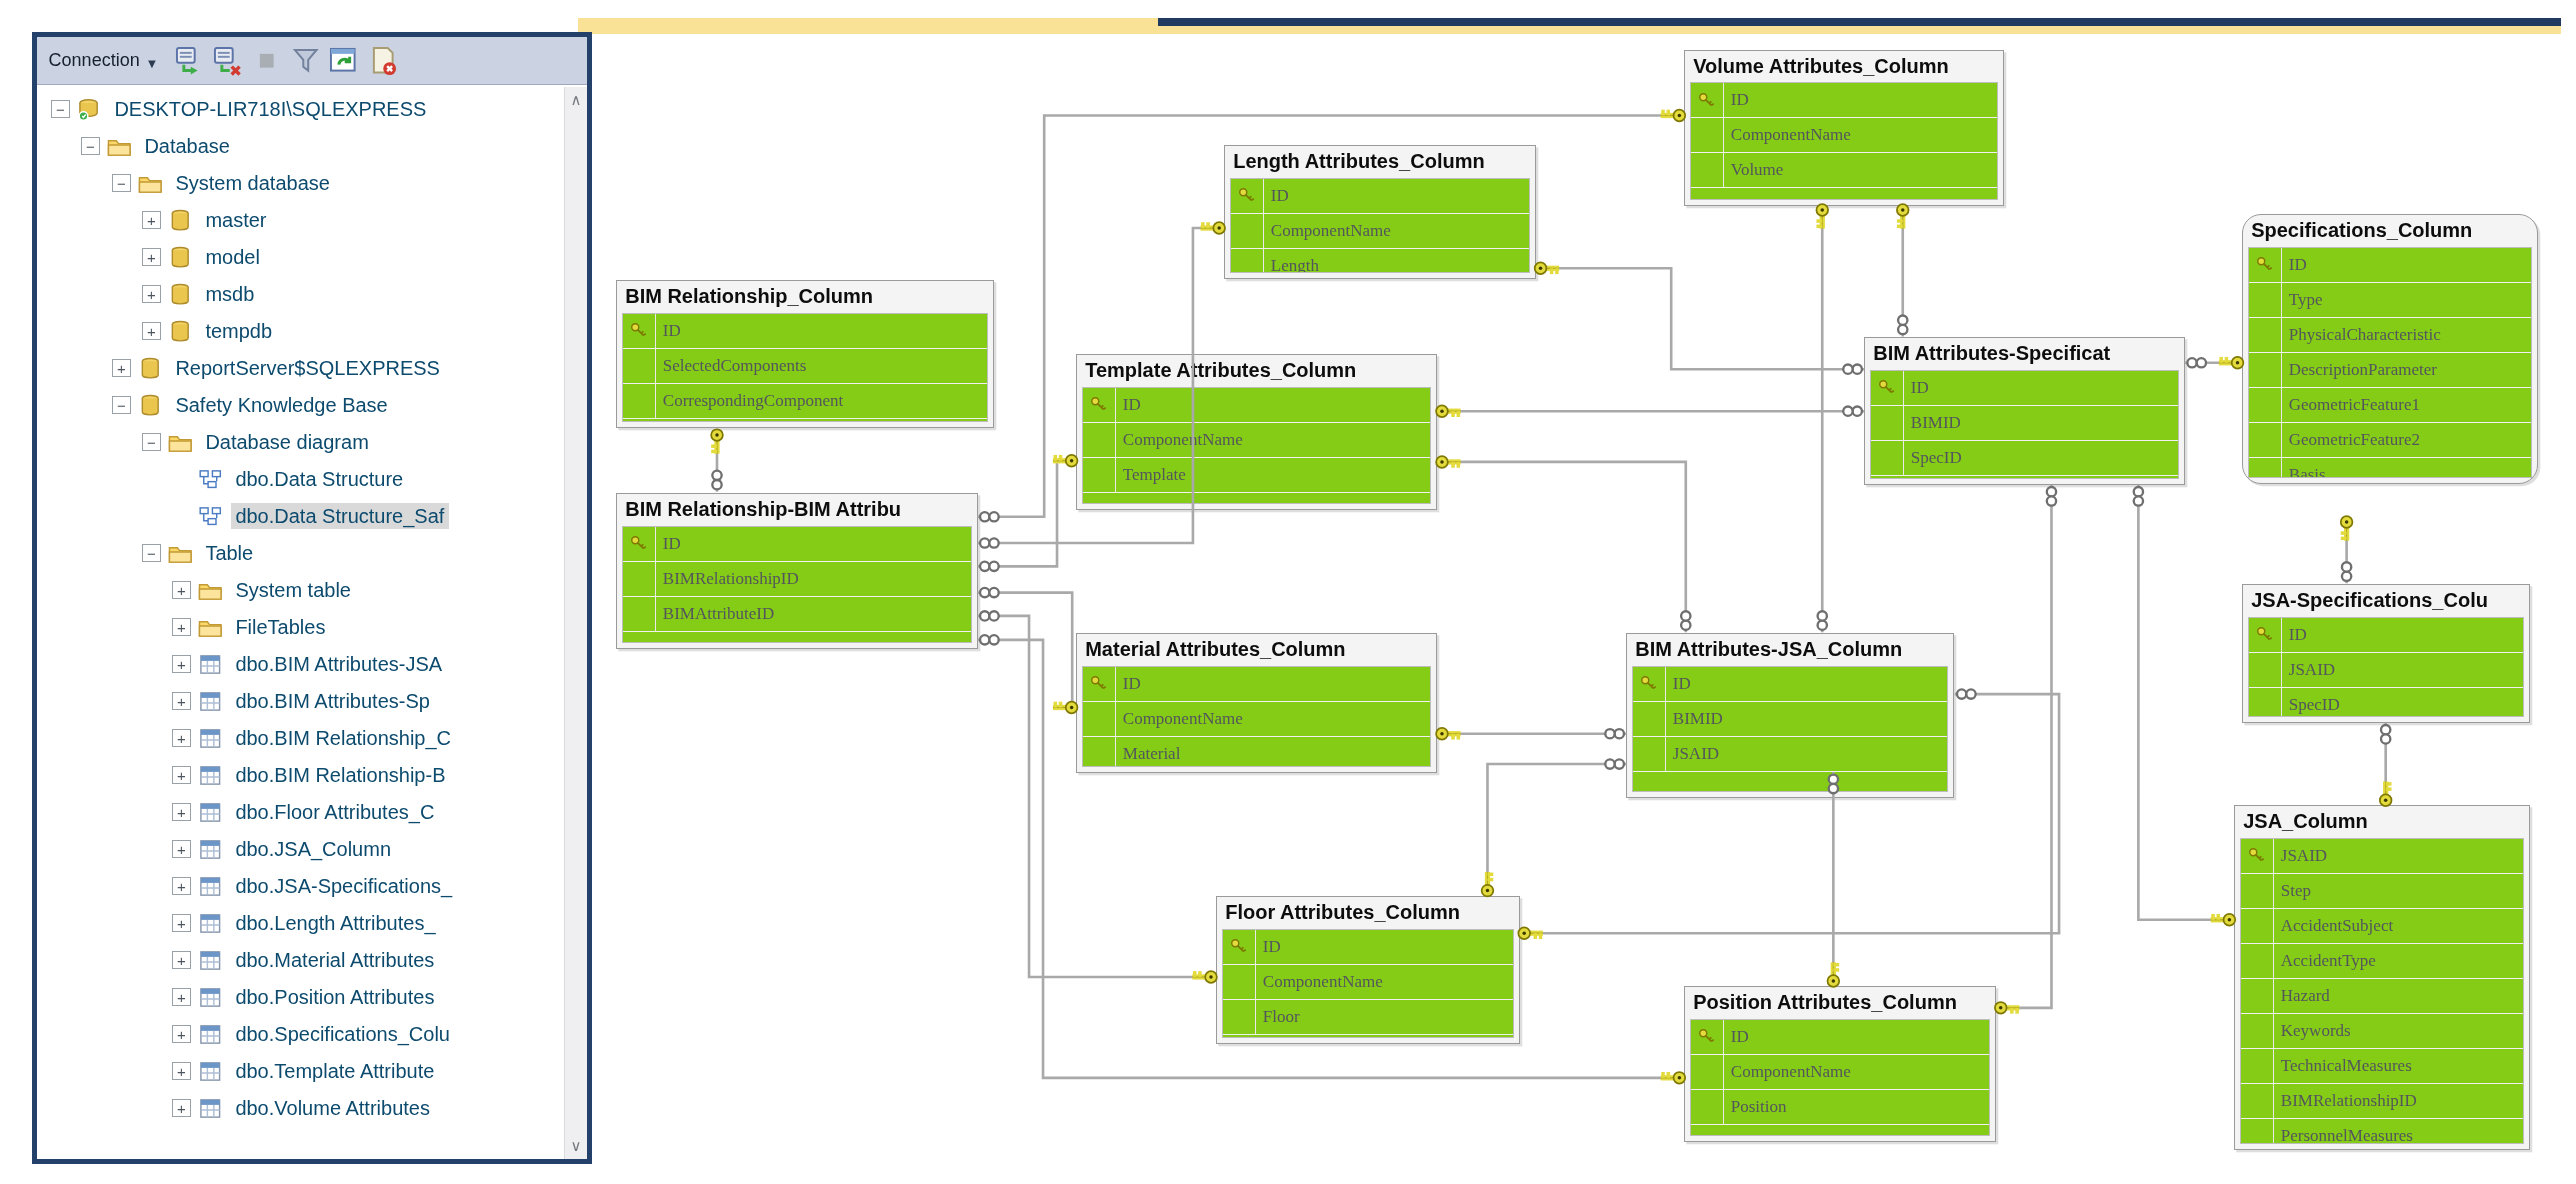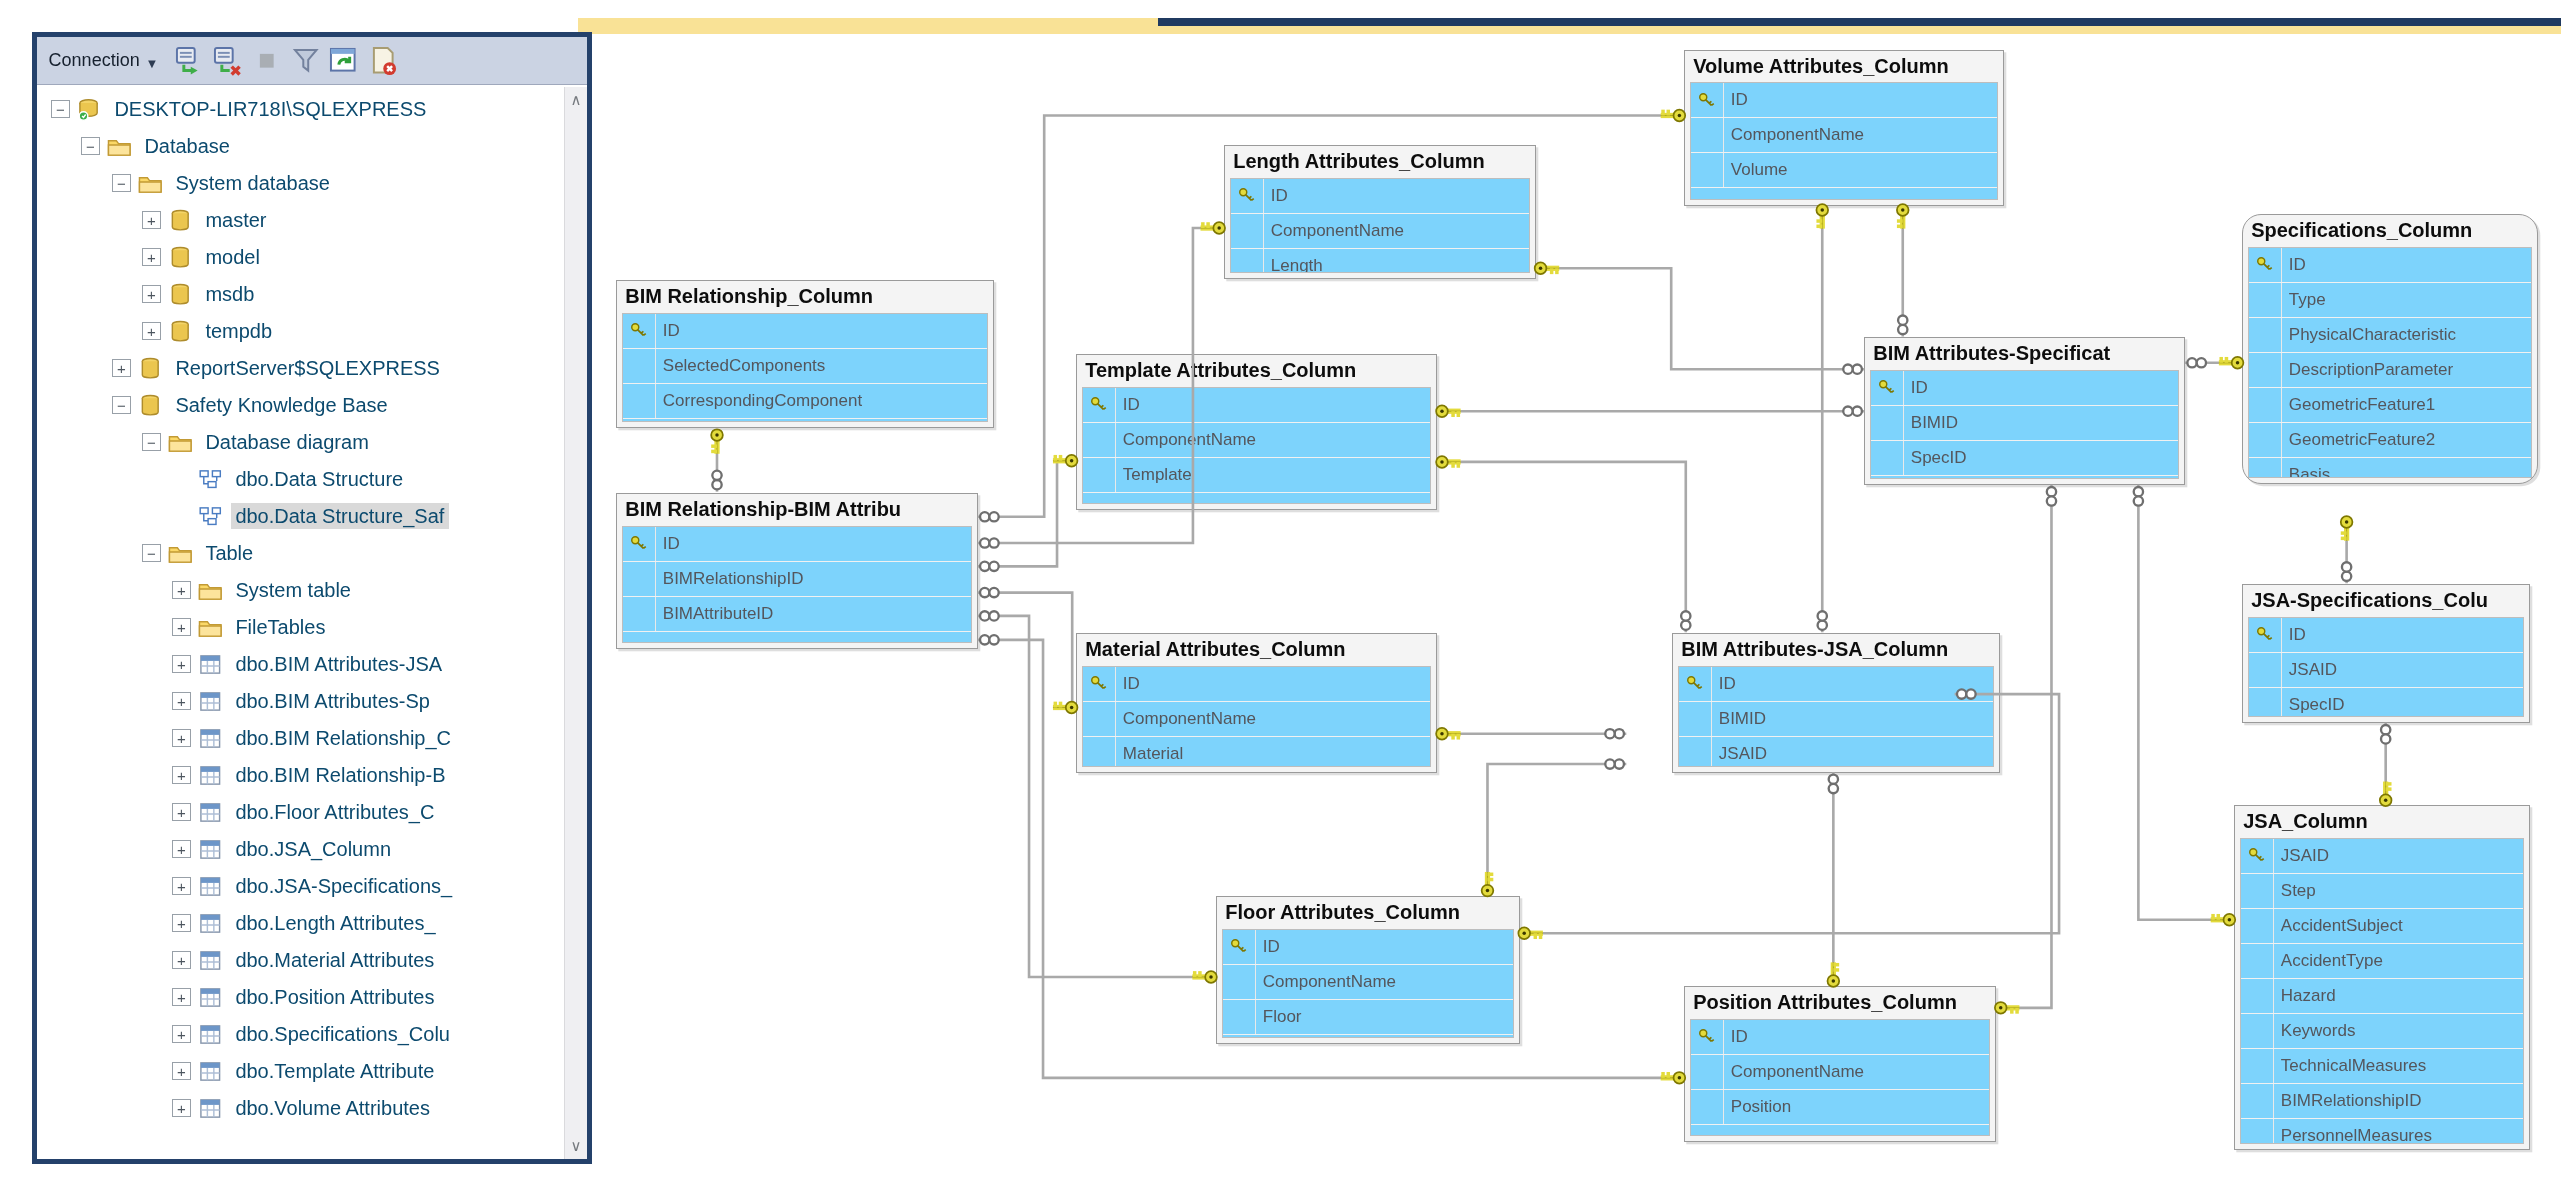--- a/index.html
+++ b/index.html
@@ -27,21 +27,21 @@
   .trow.sel .tlabel{background:#D9D9D9;}
   .sb{position:absolute;top:50px;right:0;bottom:0;width:22px;background:#EFEFF2;border-left:1.2px solid #DADADD;}
   .sb .ar{position:absolute;left:0;width:100%;height:26px;color:#75797e;font-size:15px;display:flex;align-items:center;justify-content:center;}
   .sb .up{top:0;} .sb .dn{bottom:0;}
 
   
   .diagram{position:absolute;left:592px;top:34px;right:0;bottom:0;}
   #wires{position:absolute;left:0;top:0;width:2576px;height:1184px;pointer-events:none;z-index:5;}
   .tbox{position:absolute;background:#F4F4F4;border:1.8px solid #9A9A9A;box-sizing:border-box;box-shadow:2.3px 2.3px 0 rgba(160,160,160,0.35);z-index:2;}
   .tbox .title{height:29px;line-height:29px;padding:1.2px 8.2px 0 8.2px;font-weight:bold;font-size:20px;color:#0d0d0d;white-space:nowrap;overflow:hidden;}
-  .tbox .inner{position:absolute;left:5.3px;right:5.3px;top:31.5px;bottom:5.3px;background:#7dd3fc;border:1.2px solid #BDBDBD;overflow:hidden;}
+  .tbox .inner{position:absolute;left:5.3px;right:5.3px;top:31.5px;bottom:5.3px;background:#84cc16;border:1.2px solid #BDBDBD;overflow:hidden;font-family:Liberation Serif, serif;}
   .frow{height:34px;display:flex;align-items:center;border-bottom:0.6px solid #F1F1F1;}
   .fgut{width:31.5px;align-self:stretch;border-right:0.6px solid #E9E9E9;display:flex;align-items:center;justify-content:center;flex:none;}
   .fname{font-size:17px;color:#54565c;padding-left:7px;white-space:nowrap;overflow:hidden;}
 </style>
 </head>
 <body>
 
 <div class="stage">
   <div class="strip yellowA" style="background: rgb(249, 226, 150);"></div>
   <div class="strip navy" style="background: rgb(32, 58, 96);"></div>
@@ -598,21 +598,21 @@
           <div class="frow">
             <span class="fgut"></span>
             <span class="fname">BIMID</span>
           </div>
           <div class="frow">
             <span class="fgut"></span>
             <span class="fname">SpecID</span>
           </div>
         </div>
       </div>
-      <div class="tbox" style="left: 1080px; top: 599px; width: 328px; height: 140px;">
+      <div class="tbox" style="left: 1034px; top: 599px; width: 328px; height: 165px;">
         <div class="title">BIM Attributes-JSA_Column</div>
         <div class="inner">
           <div class="frow">
             <span class="fgut">
               <svg width="17.5" height="17.5" viewBox="0 0 30 30">
                 <circle cx="9" cy="9" r="6" fill="#E3DB3C" stroke="#7E7700" stroke-width="2.5"></circle>
                 <path d="M13 13 l10 10 M19 19 l4 -3 M23 23 l4 -3" fill="none" stroke="#7E7700" stroke-width="3"></path>
               </svg>
             </span>
             <span class="fname">ID</span>

